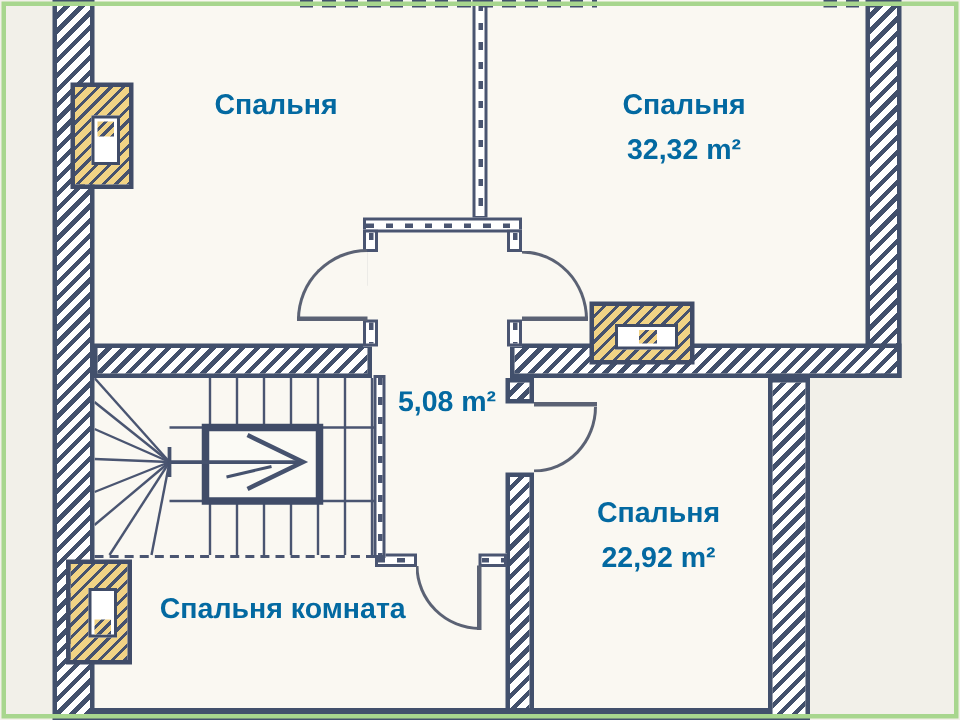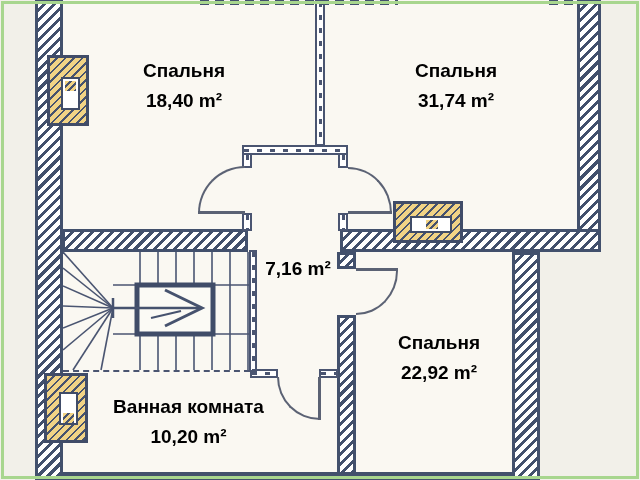--- a/index.html
+++ b/index.html
@@ -34,21 +34,21 @@
   
   .rad{border:3px solid #404c68;
        background:repeating-linear-gradient(135deg,#f1d385 0 4px,#46526e 4px 6px);}
   .rad .slot{position:absolute;box-sizing:border-box;background:#ffffff;border:2px solid #404c68;}
   .rad .blk{position:absolute;box-sizing:border-box;
        background:repeating-linear-gradient(135deg,#f1d385 0 3px,#46526e 3px 5px);}
   
   .dashline{border-top:2px dashed #4a5571;height:0;}
   .topdash{background:repeating-linear-gradient(90deg,#42506c 0 9px,rgba(0,0,0,0) 9px 15px);}
   
-  .room-label{color:#000000;text-align:center;font-size:19px;line-height:30px;font-weight:700;z-index:6;}
+  .room-label{color:#0369a1;text-align:center;font-size:19px;line-height:30px;font-weight:700;z-index:6;}
   .room-label .rarea{font-weight:700;}
   
   .frame{position:absolute;inset:1px;border:3px solid #a8d68e;z-index:9;pointer-events:none;}
 </style>
 </head>
 <body>
 
 <div id="canvas">
 
   <div class="abs floor" style="left:63px;top:0;width:514px;height:230px;"></div>
@@ -142,32 +142,30 @@
     <div class="slot" style="left:12px;top:16px;width:19px;height:33px;">
       <div class="blk" style="left:2px;top:19px;width:11px;height:10px;"></div>
     </div>
   </div>
 
   <div class="abs topdash" style="left:200px;top:0;width:198px;height:5px;z-index:6;"></div>
   <div class="abs topdash" style="left:549px;top:0;width:43px;height:5px;z-index:6;"></div>
 
   <div class="abs room-label" style="left:114px;top:56px;width:140px;">
     <div class="rname">Спальня</div>
-    <div class="rarea">18,40 m²</div>
   </div>
   <div class="abs room-label" style="left:386px;top:56px;width:140px;">
     <div class="rname">Спальня</div>
-    <div class="rarea">31,74 m²</div>
+    <div class="rarea">32,32 m²</div>
   </div>
   <div class="abs room-label" style="left:237px;top:254px;width:122px;">
-    <div class="rarea">7,16 m²</div>
+    <div class="rarea">5,08 m²</div>
   </div>
   <div class="abs room-label" style="left:369px;top:328px;width:140px;">
     <div class="rname">Спальня</div>
     <div class="rarea">22,92 m²</div>
   </div>
   <div class="abs room-label" style="left:96px;top:392px;width:185px;">
-    <div class="rname">Ванная комната</div>
-    <div class="rarea">10,20 m²</div>
+    <div class="rname">Спальня комната</div>
   </div>
 
   <div class="frame"></div>
 </div>
 
 </body></html>

